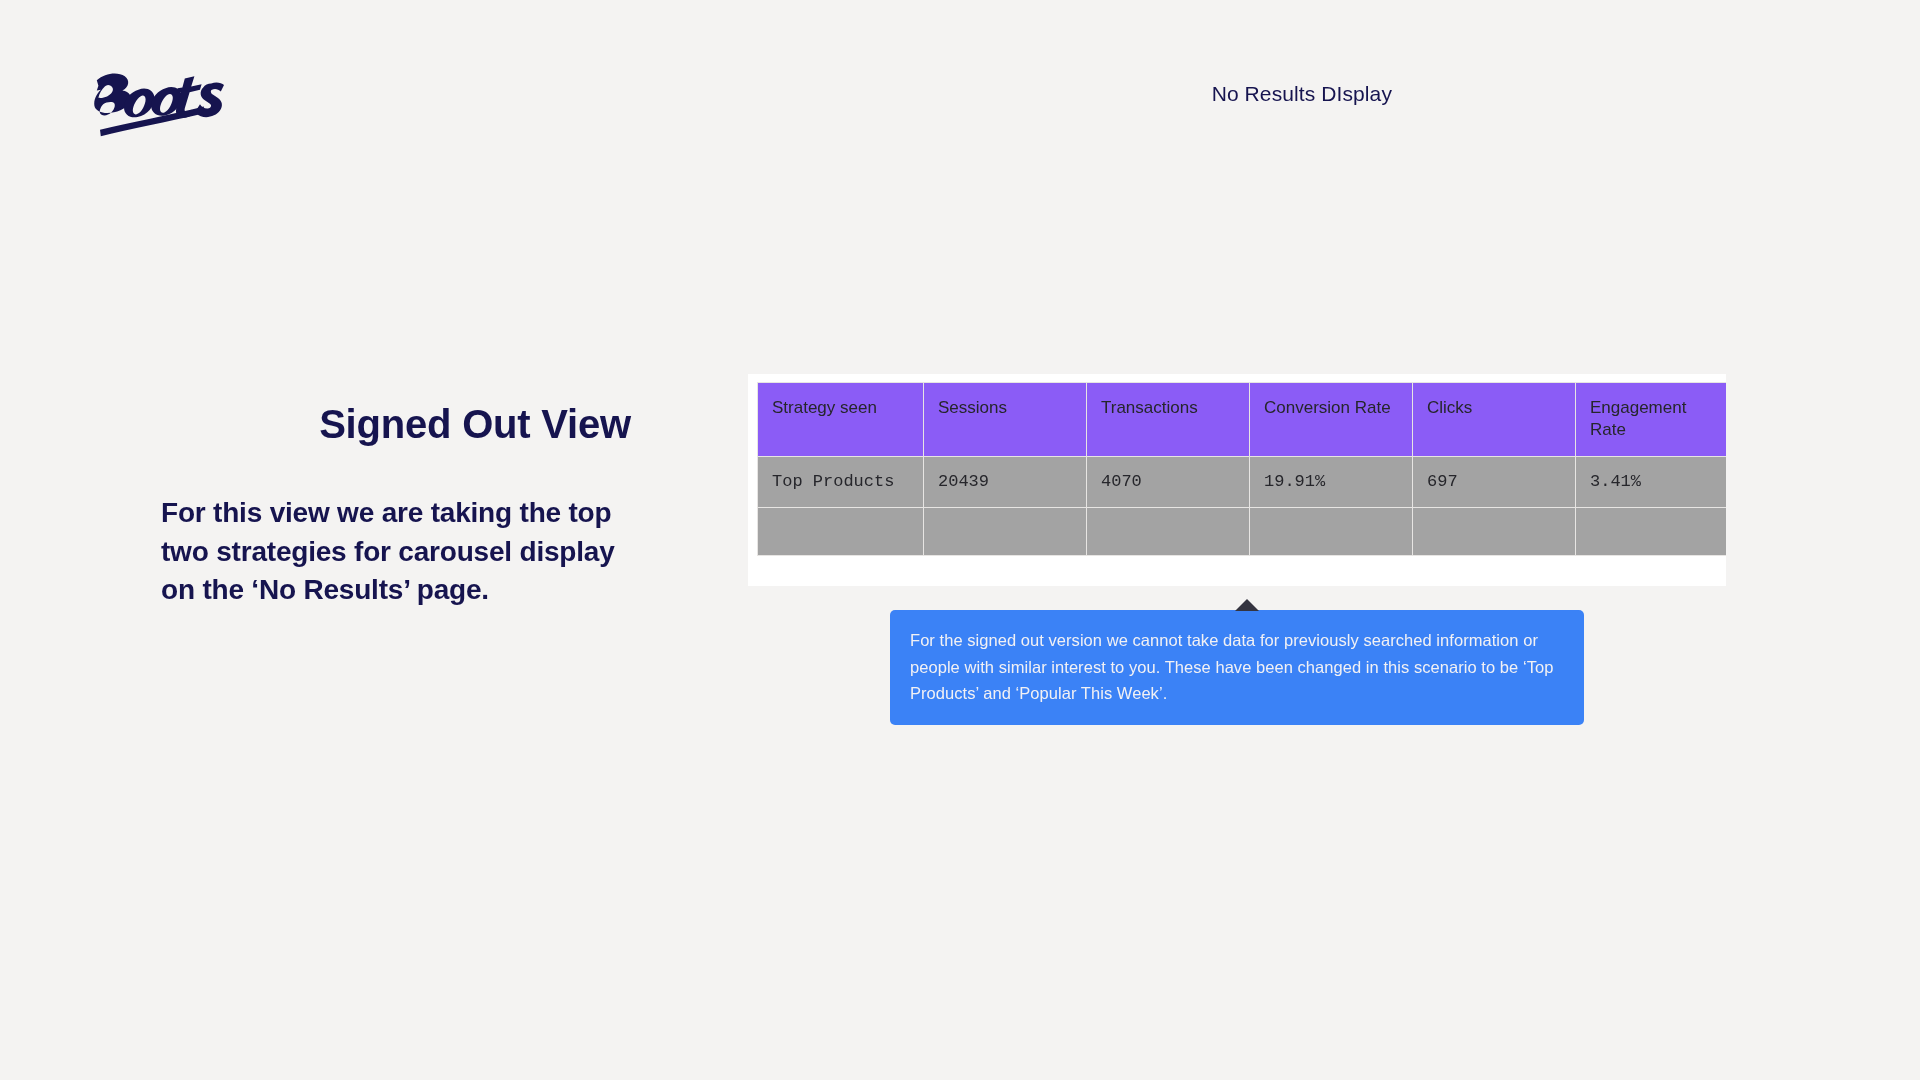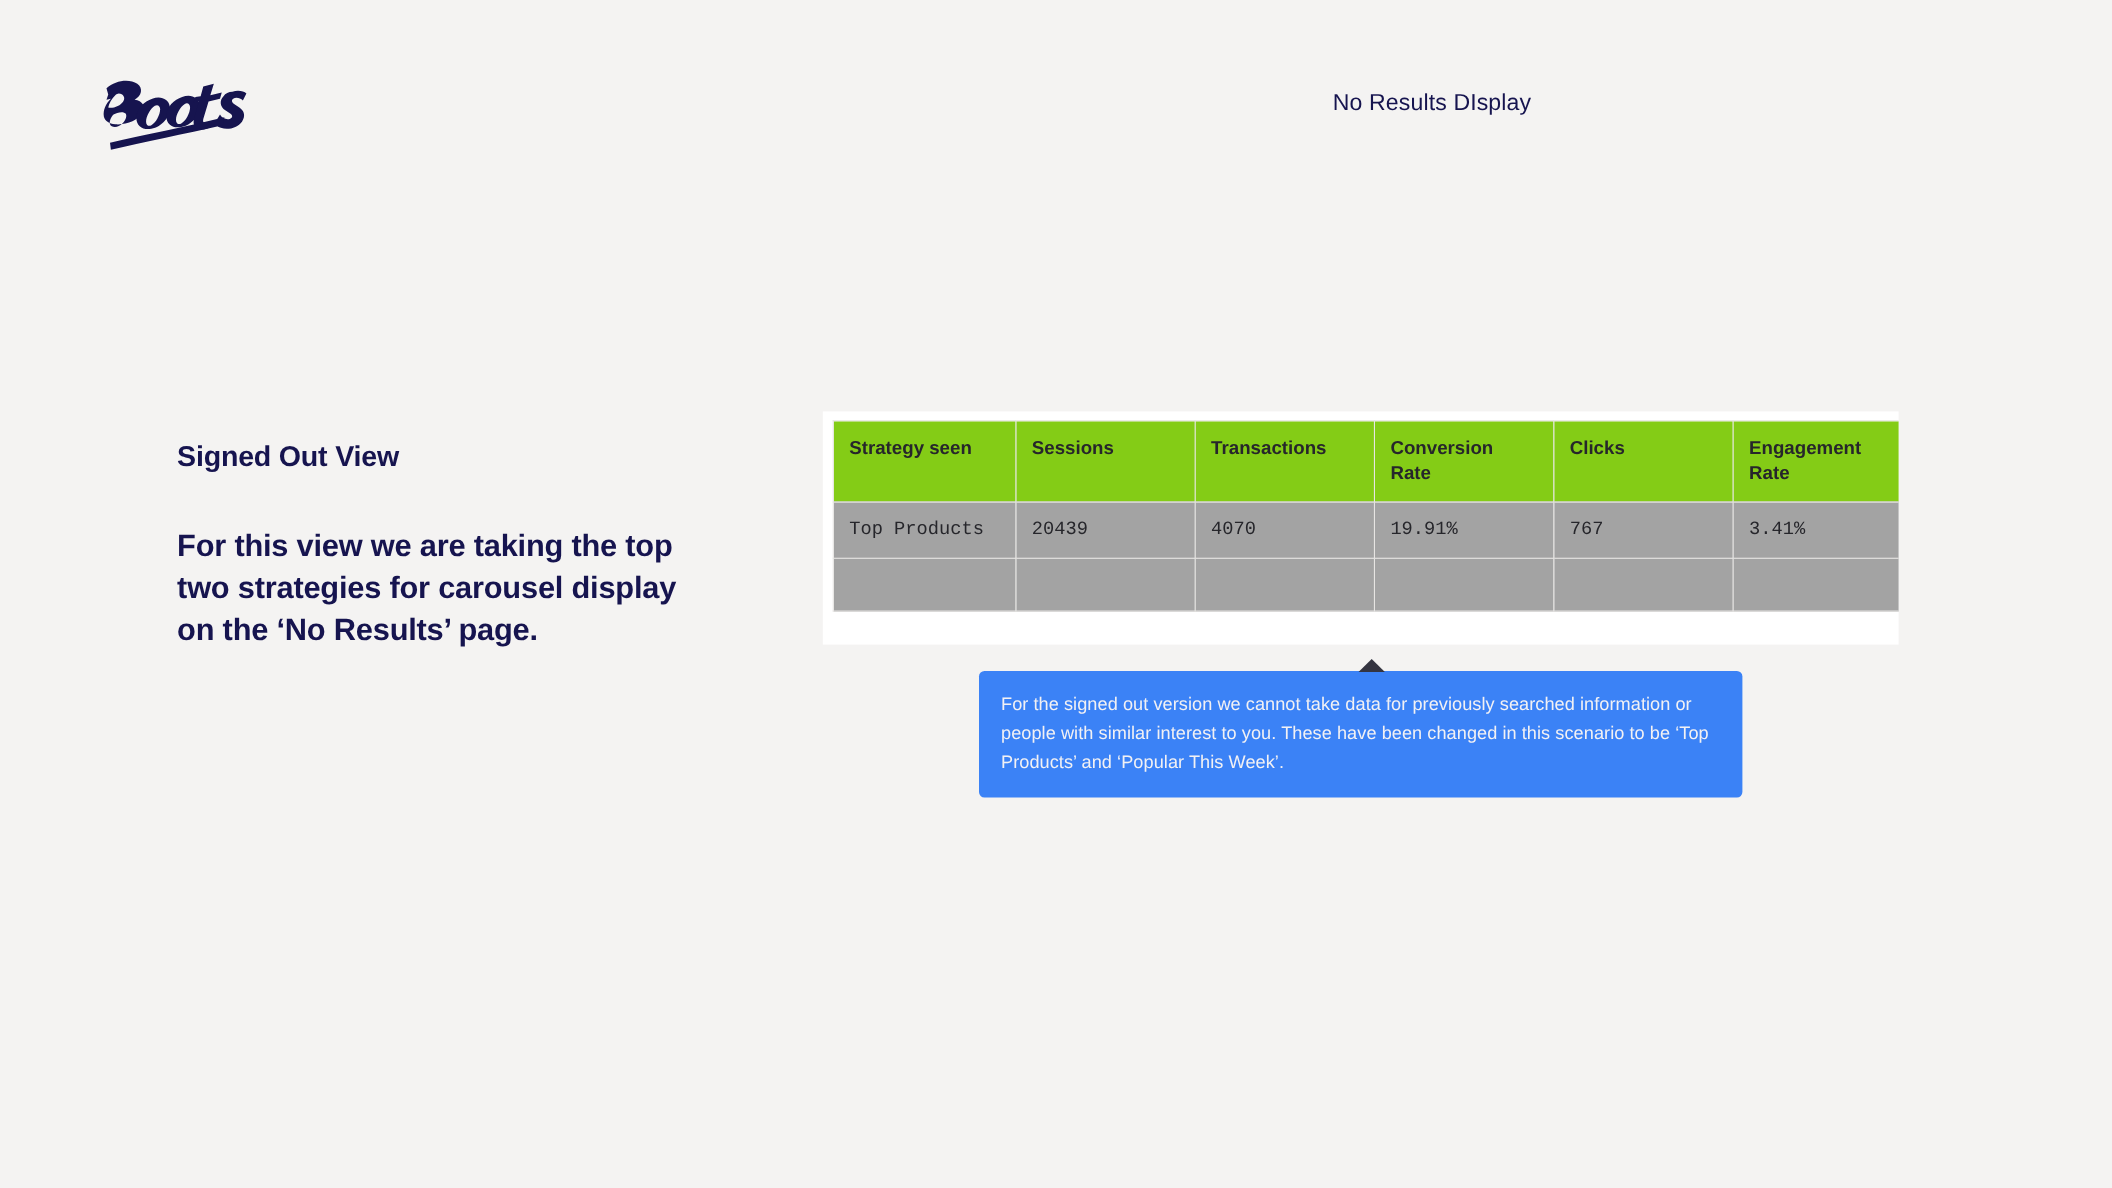--- a/index.html
+++ b/index.html
@@ -40,25 +40,26 @@
   }
 
   
   .copy-block {
     position: absolute;
     left: 161px;
     top: 400px;
     width: 470px;
   }
   .copy-title {
-    font-size: 26px;
+    font-size: 40px;
     font-weight: bold;
     color: #16144f;
     letter-spacing: -0.2px;
     line-height: 1.2;
+    text-align: right;
   }
   .copy-body {
     margin-top: 46px;
     font-size: 28px;
     font-weight: bold;
     color: #16144f;
     line-height: 1.38;
     letter-spacing: -0.2px;
   }
 
@@ -81,23 +82,23 @@
   table.metrics th,
   table.metrics td {
     border: 1px solid #e7e5e3;
     text-align: left;
     vertical-align: top;
     padding: 14px 13px 14px 14px;
     font-size: 17px;
     line-height: 1.32;
   }
   table.metrics th {
-    background: #84cc16;
+    background: #8b5cf6;
     color: #26262b;
-    font-weight: bold;
+    font-weight: normal;
     height: 64px;
   }
   table.metrics td {
     background: #a3a3a3;
     color: #26262b;
     font-weight: normal;
     height: 48px;
     font-family: Liberation Mono, monospace;
   }
   table.metrics tbody tr.tall td { height: 62px; }
@@ -173,21 +174,21 @@
         <th>Clicks</th>
         <th>Engagement Rate</th>
       </tr>
     </thead>
     <tbody>
       <tr>
         <td>Top Products</td>
         <td>20439</td>
         <td>4070</td>
         <td>19.91%</td>
-        <td>767</td>
+        <td>697</td>
         <td>3.41%</td>
       </tr>
       <tr>
         <td></td>
           <td></td>
         <td></td>
           <td></td>
         <td></td>
           <td></td>
       </tr>

